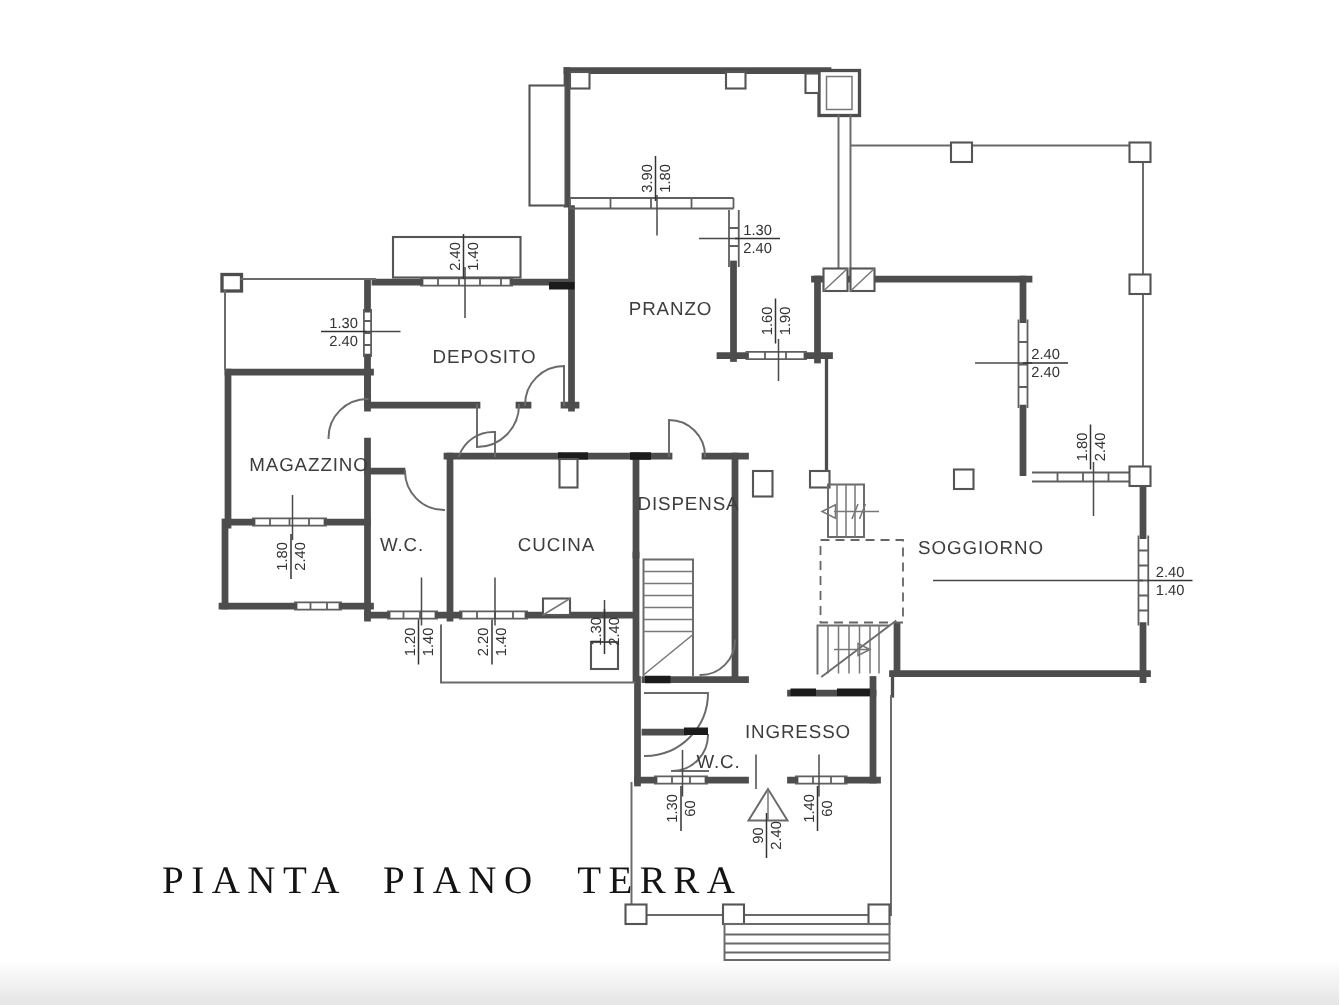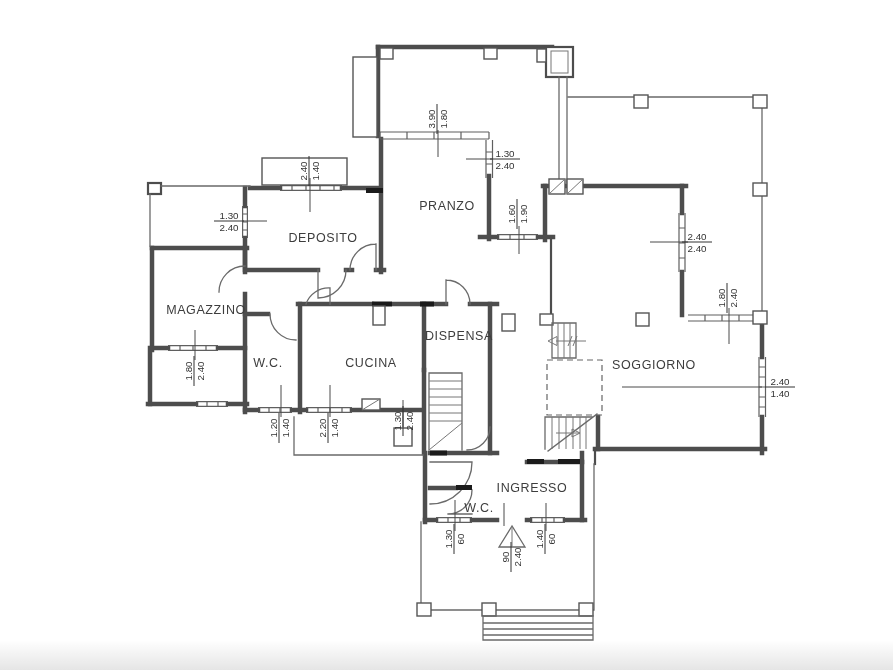--- a/index.html
+++ b/index.html
@@ -315,14 +315,15 @@
           <text class="dim-text" x="0" y="9.5">2.40</text>
         </g>
         <g transform="translate(545,539) rotate(-90)">
           <text class="dim-text" x="0" y="-2.5">1.40</text>
           <line class="dim-bar" x1="-15" x2="15" y1="0" y2="0"></line>
           <text class="dim-text" x="0" y="9.5">60</text>
         </g>
       </g>
   </svg>
 
+  <div id="plan-title">PIANTA PIANO TERRA</div>
   <div id="bottom-fade"></div>
 </div>
 
 </body></html>

